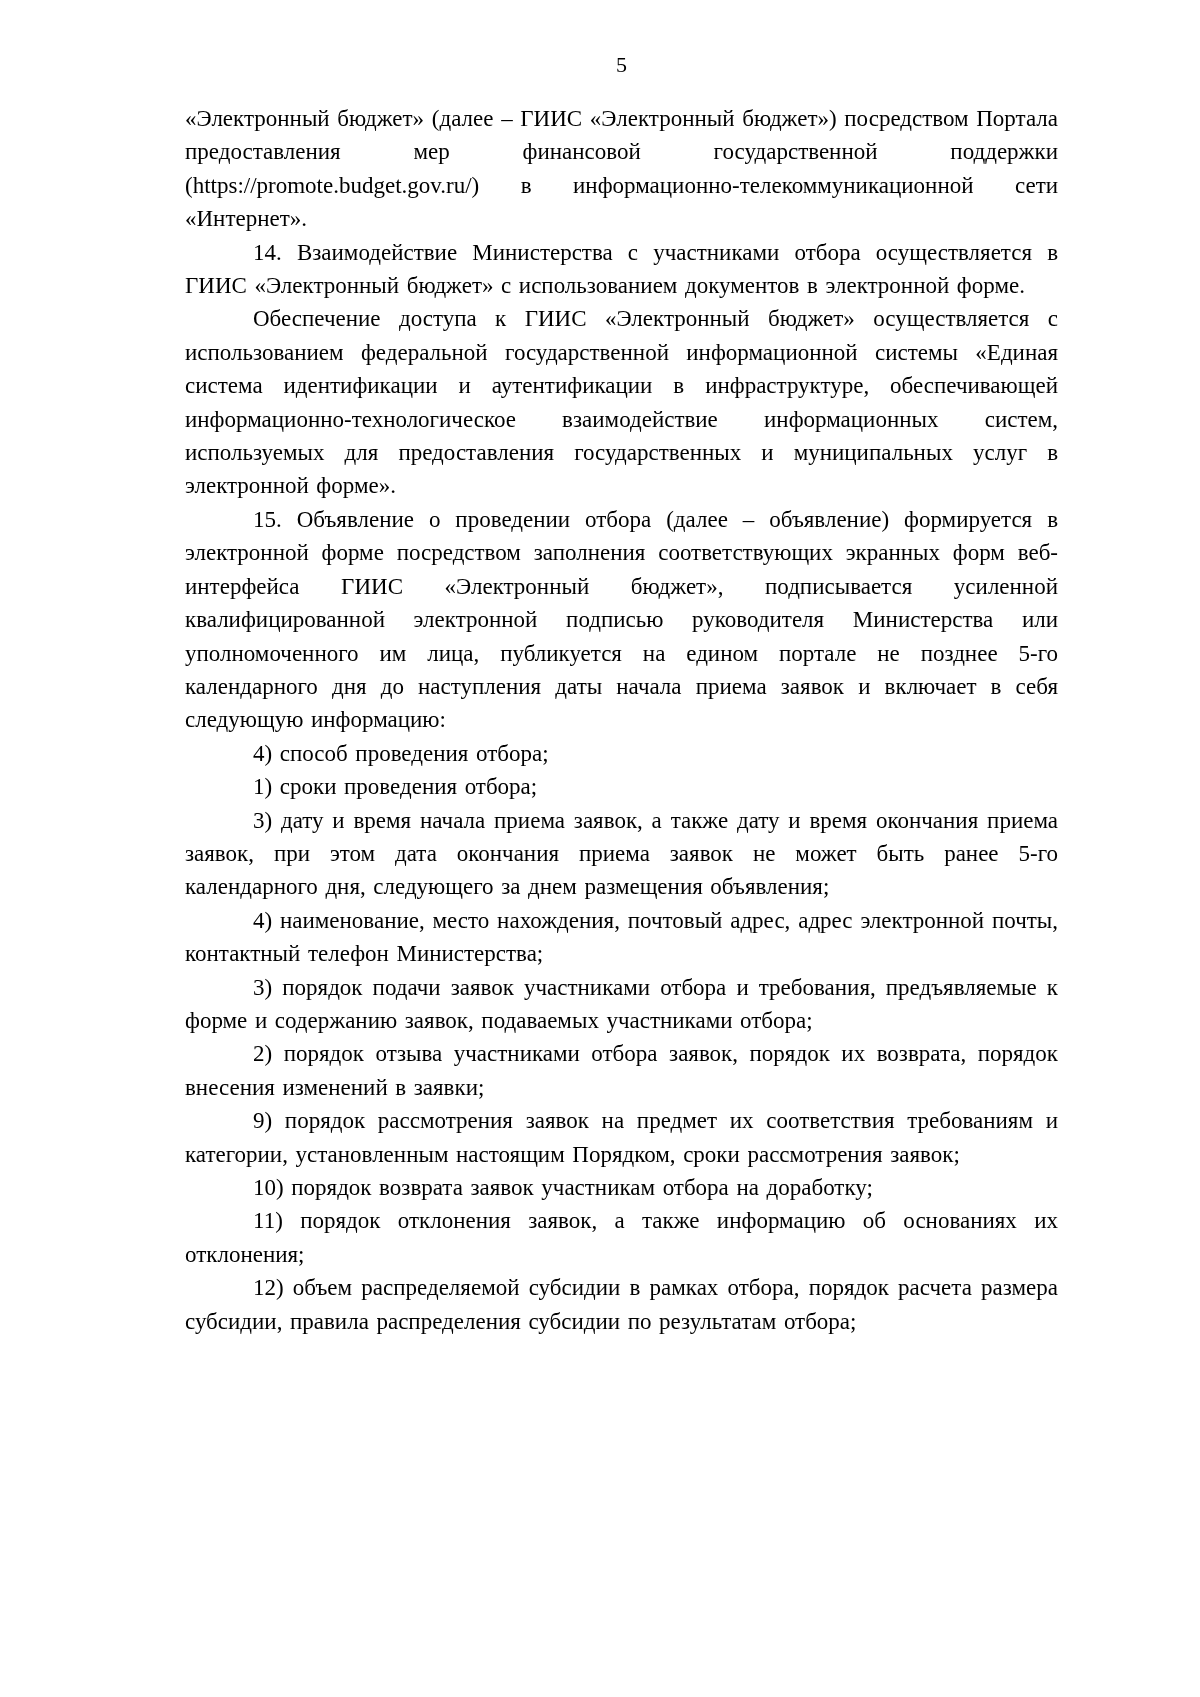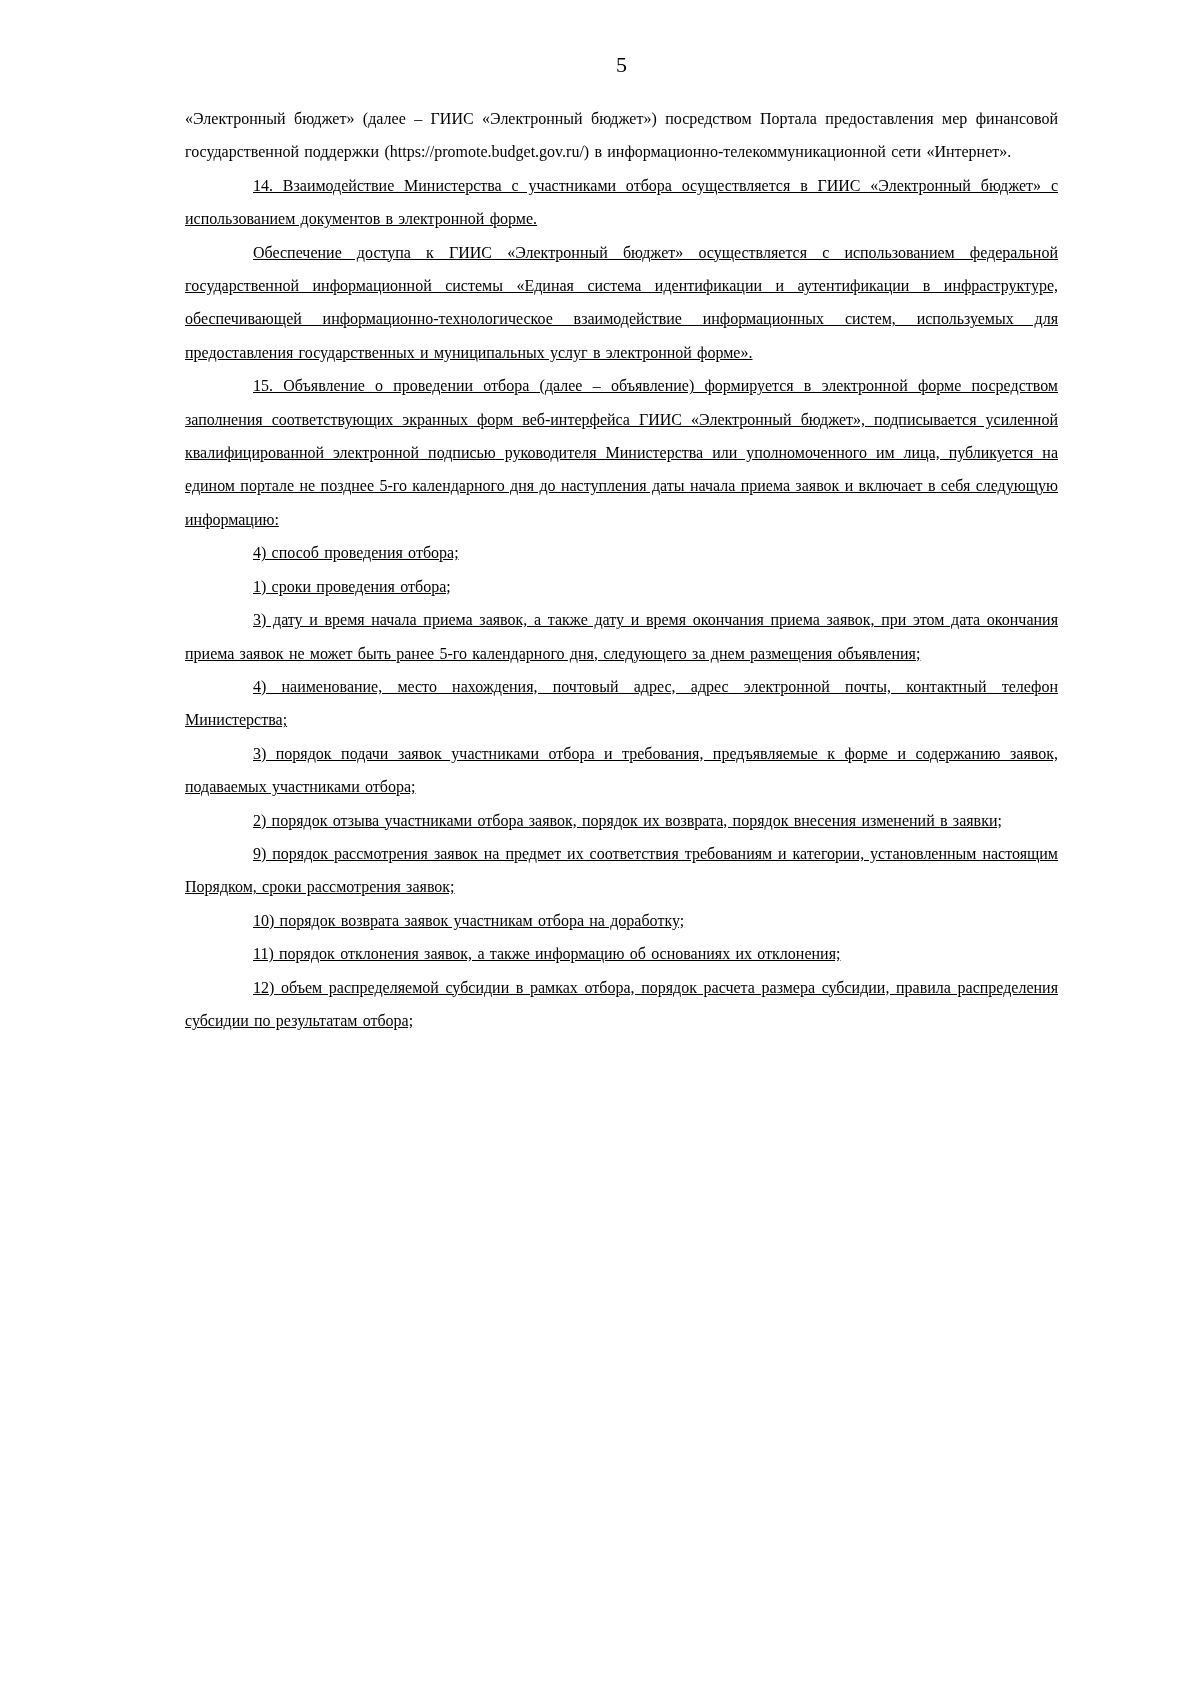--- a/index.html
+++ b/index.html
@@ -28,29 +28,28 @@
     width: 873px;
   }
   .page-number {
     text-align: center;
     font-size: 22px;
     line-height: 26px;
     margin-bottom: 24px;
   }
   .doc-body p {
     margin: 0;
-    font-size: 16px;
+    font-size: 23px;
     line-height: 33.4px;
     text-align: justify;
     text-indent: 0;
     word-spacing: 0.08em;
   }
   .doc-body p.indent {
     text-indent: 68px;
-    text-decoration: underline;
   }
 </style>
 </head>
 <body>
 
 <div class="sheet">
   <div class="content">
     <div class="page-number"><span>5</span></div>
     <div class="doc-body">
       <p>«Электронный бюджет» (далее – ГИИС «Электронный бюджет») посредством Портала предоставления мер финансовой государственной поддержки (https://promote.budget.gov.ru/) в информационно-телекоммуникационной сети «Интернет».</p>

